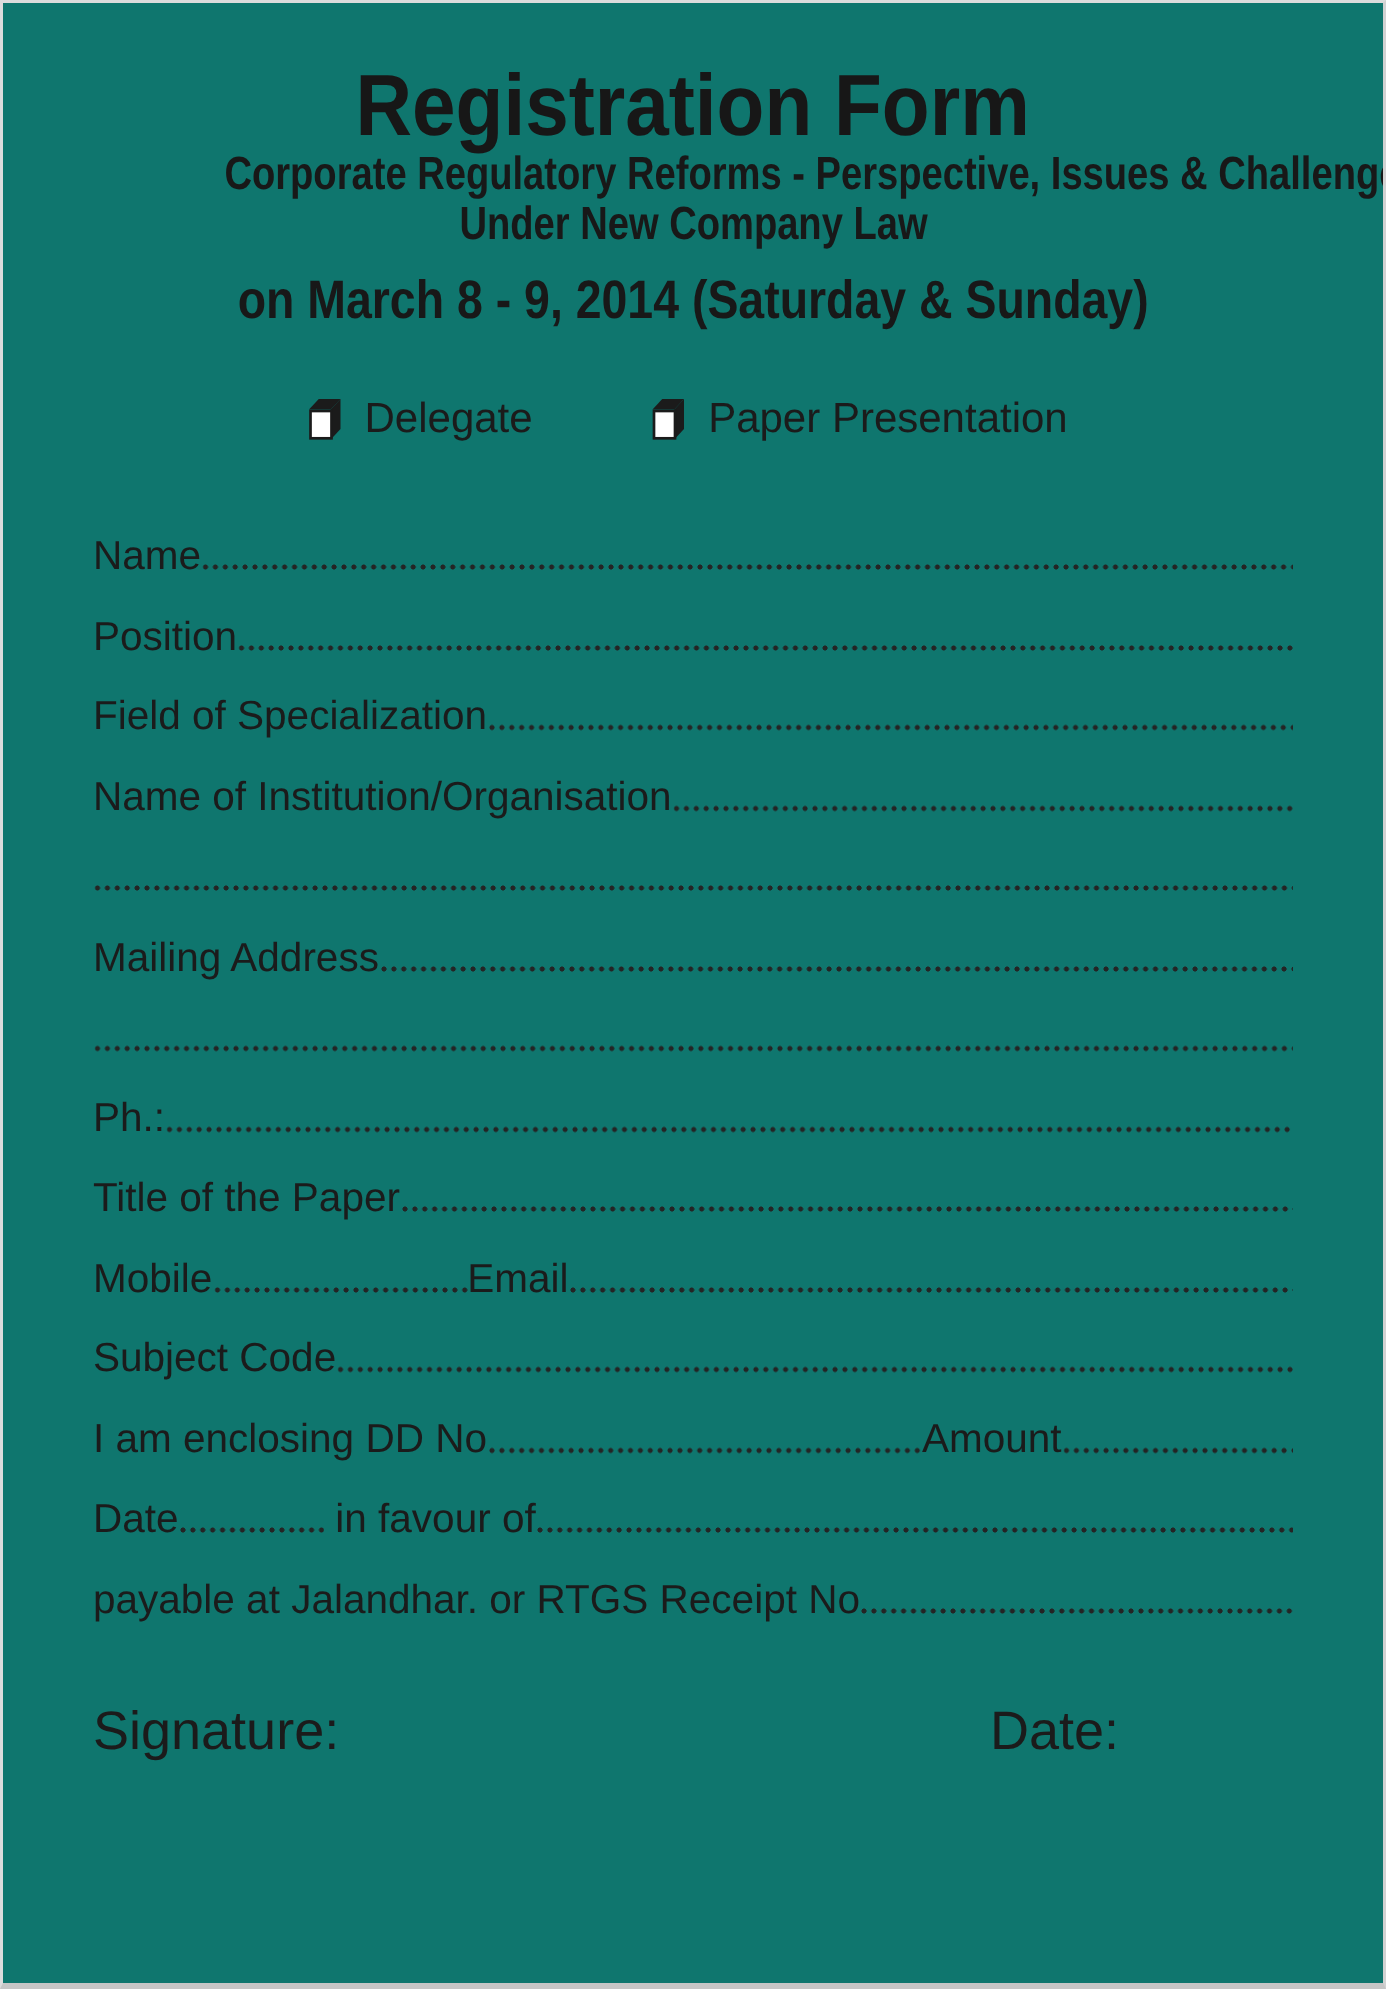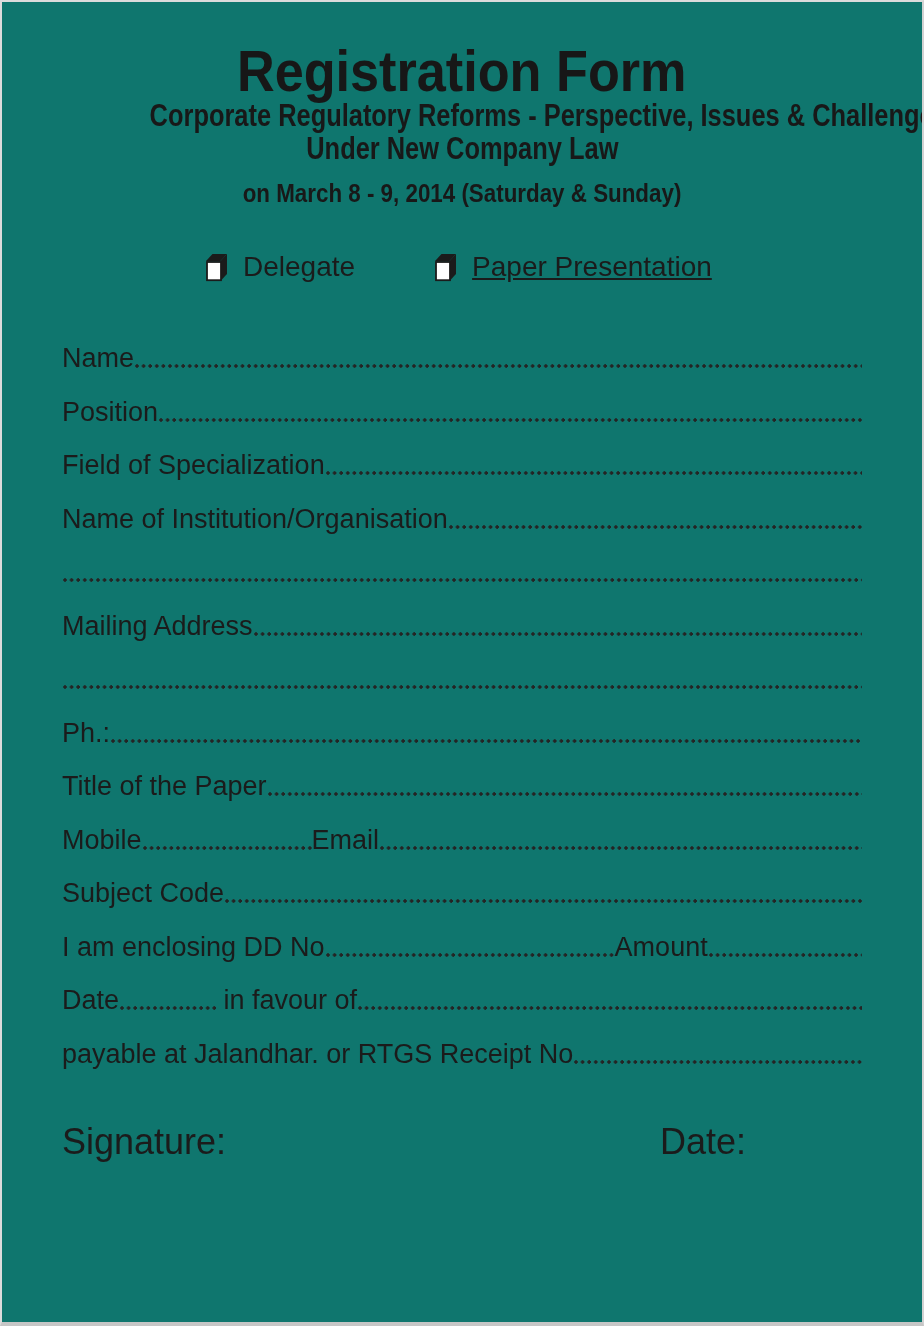--- a/index.html
+++ b/index.html
@@ -44,37 +44,37 @@
     color: #181818;
   }
   .sub2 {
     font-size: 31px;
     line-height: 1.05;
     font-weight: 700;
     color: #181818;
   }
   .dates {
     margin-top: 13px;
-    font-size: 26px;
+    font-size: 36px;
     line-height: 1.2;
     font-weight: 700;
     color: #181818;
   }
   .dates .cond { transform: scaleX(0.86); }
 
   
   .checkbox-row {
     margin-top: 42px;
     margin-left: 142px;
     display: flex;
     align-items: center;
     height: 32px;
   }
   .cb-item { display: flex; align-items: center; cursor: pointer; }
-  .cb-item + .cb-item { margin-left: 78px; text-decoration: underline; }
+  .cb-item + .cb-item { margin-left: 78px; }
   .cb-item svg { display: block; }
   .cb-label { margin-left: 15px; font-size: 28px; color: #1b1b1b; }
 
   
   .fields { margin-top: 57px; }
   .field-row {
     display: flex;
     align-items: flex-end;
     height: 33px;
     margin-bottom: 20.5px;

